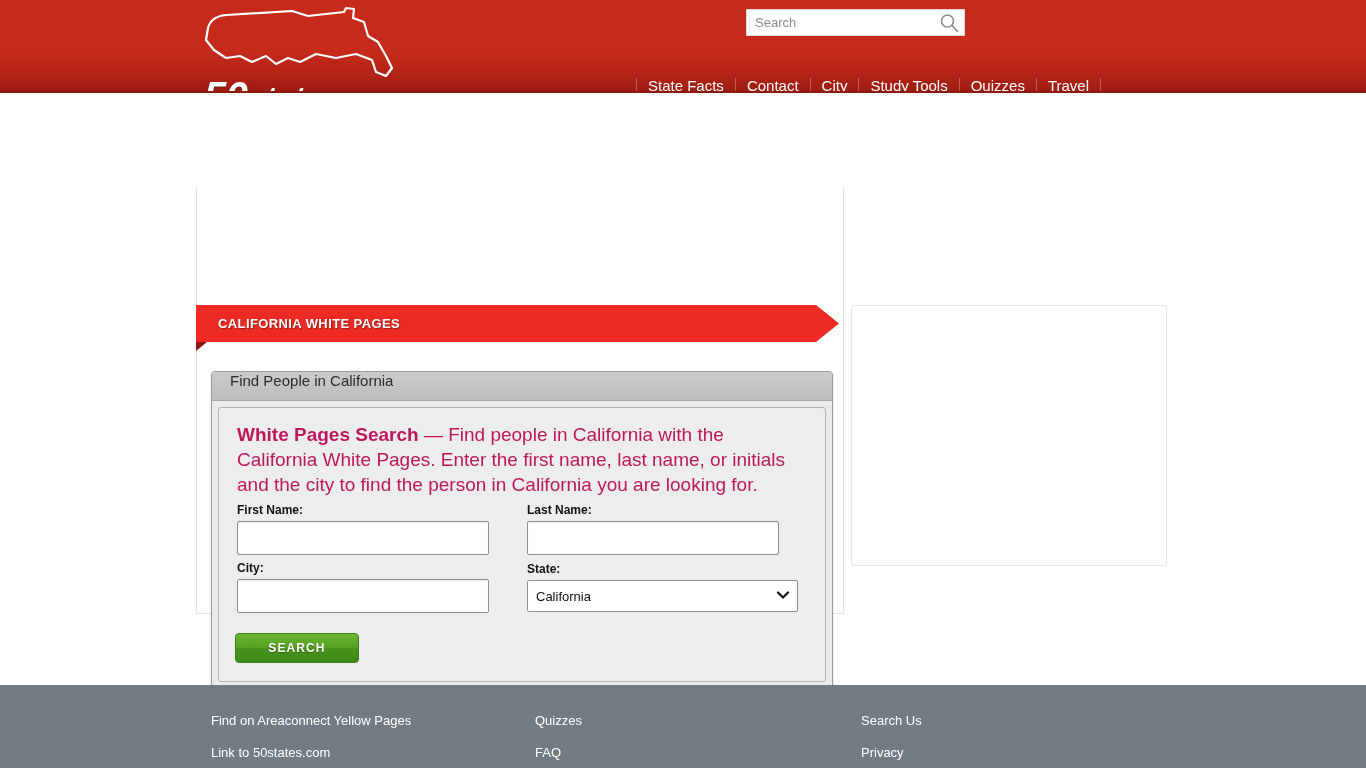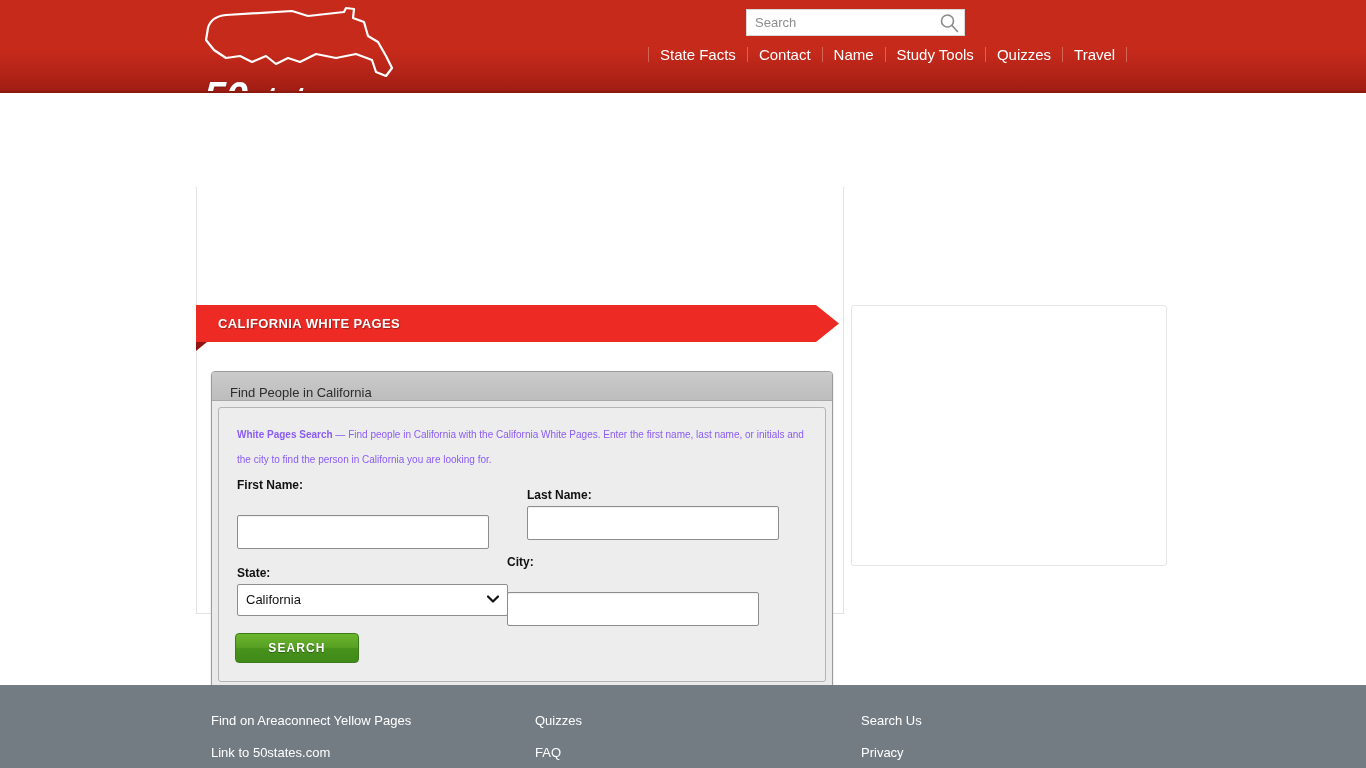--- a/index.html
+++ b/index.html
@@ -68,25 +68,24 @@
   .search-icon-btn {
     position: absolute; right: 5px; top: 3px;
     width: 20px; height: 20px;
     cursor: pointer;
     background: transparent; border: 0; padding: 0;
   }
 
   
   .main-nav {
     position: absolute;
-    left: 636px; top: 47px;
+    left: 636px; top: 60px;
     height: 33px;
     display: flex;
-    align-items: flex-start;
-    margin-left: 12px;
+    align-items: flex-end;
   }
   .nav-item {
     display: flex; align-items: center;
     padding: 0 11px;
     color: #ffffff;
     font-size: 15px;
     line-height: 1;
     text-decoration: none;
     border-left: 1px solid rgba(255,255,255,.28);
     background: transparent;
@@ -152,50 +151,50 @@
     border-radius: 4px;
     background: #eaeaea;
     box-shadow: 0 1px 2px rgba(0,0,0,.18);
   }
   .widget-head {
     height: 29px;
     background: linear-gradient(to bottom, #cbcbcb 0%, #bdbdbd 100%);
     border-top-left-radius: 3px;
     border-top-right-radius: 3px;
     border-bottom: 1px solid #a8a8a8;
-    display: flex; align-items: flex-end;
+    display: flex; align-items: flex-start;
     padding-left: 18px;
-    font-size: 13px;
+    font-size: 15px;
     color: #2c2c2c;
   }
   .widget-body {
     margin: 6px;
     height: 275px;
     background: #ededed;
     border: 1px solid #b4b4b4;
     border-radius: 3px;
     padding: 14px 18px;
     position: relative;
   }
   .widget-desc {
-    font-size: 10px;
-    color: #8b5cf6;
+    font-size: 19px;
+    color: #be185d;
     line-height: 25px;
     margin: 0 0 6px 0;
   }
   .widget-desc b { font-weight: bold; }
 
   .field-row {
     display: flex;
     margin-top: 6px;
   }
   .field {
     display: flex; flex-direction: column;
   }
-  .field.first { width: 270px; margin-right: 20px; gap: 19px; }
+  .field.first { width: 270px; margin-right: 20px; }
   .field.second { width: 270px; justify-content: center; }
   .field-label {
     font-size: 12px;
     font-weight: bold;
     color: #111;
     margin-bottom: 4px;
   }
   .field input[type="text"] {
     width: 252px; height: 34px;
     border: 1px solid #8d8d8d;
@@ -302,21 +301,21 @@
       <svg width="20" height="20" viewBox="0 0 20 20">
         <circle cx="8.5" cy="8" r="6" fill="none" stroke="#8b8b8b" stroke-width="1.6"></circle>
         <line x1="13" y1="12.5" x2="18.5" y2="18.5" stroke="#8b8b8b" stroke-width="1.6" stroke-linecap="round"></line>
       </svg>
     </button>
   </div>
 
   <nav class="main-nav">
     <a class="nav-item" href="#">State Facts</a>
     <a class="nav-item" href="#">Contact</a>
-    <a class="nav-item" href="#">Name</a>
+    <a class="nav-item" href="#">City</a>
     <a class="nav-item" href="#">Study Tools</a>
     <a class="nav-item" href="#">Quizzes</a>
     <a class="nav-item" href="#">Travel</a>
   </nav>
 
   <div class="header-bottom-rule"></div>
 </div>
 
 <div class="page-body">
 
@@ -341,35 +340,35 @@
           <label class="field-label">First Name:</label>
           <input type="text" placeholder="" style="">
         </div>
         <div class="field second">
           <label class="field-label">Last Name:</label>
           <input type="text" placeholder="" style="">
         </div>
       </div>
 
       <div class="field-row">
+        <div class="field first">
+          <label class="field-label">City:</label>
+          <input type="text" placeholder="" style="">
+        </div>
         <div class="field second">
           <label class="field-label">State:</label>
           <div class="select-wrap">
             <select>
               <option>California</option>
             </select>
             <svg class="select-chevron" width="12" height="9" viewBox="0 0 12 9">
               <path d="M1,1.5 L6,6.5 L11,1.5" fill="none" stroke="#111" stroke-width="2.2" stroke-linecap="round" stroke-linejoin="round"></path>
             </svg>
           </div>
         </div>
-        <div class="field first">
-          <label class="field-label">City:</label>
-          <input type="text" placeholder="" style="">
-        </div>
       </div>
 
       <button class="btn-search">SEARCH</button>
     </div>
   </div>
 
   <div class="side-box"></div>
 </div>
 
 <div class="site-footer">

